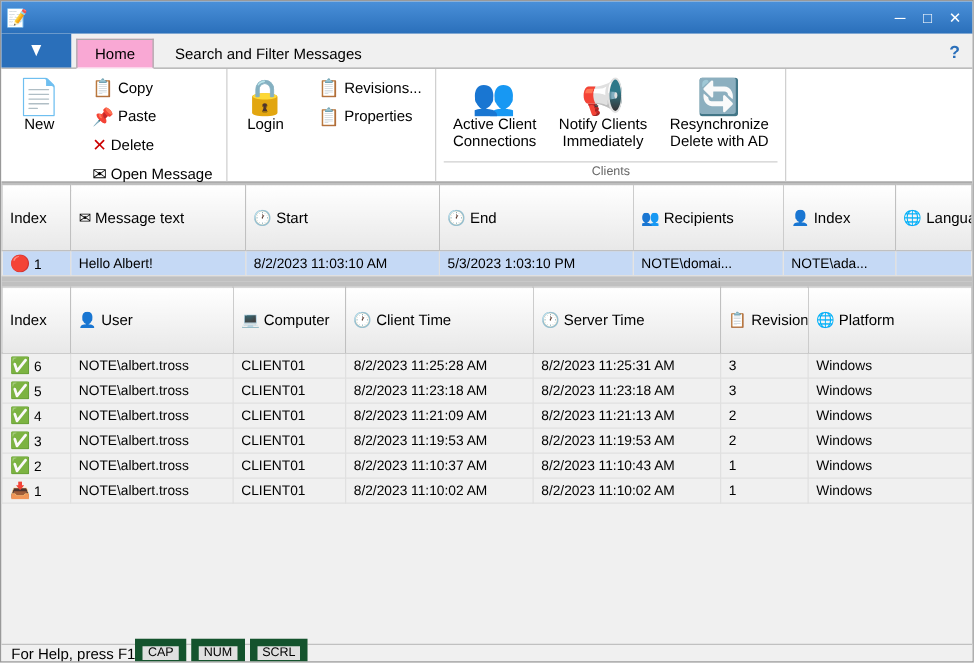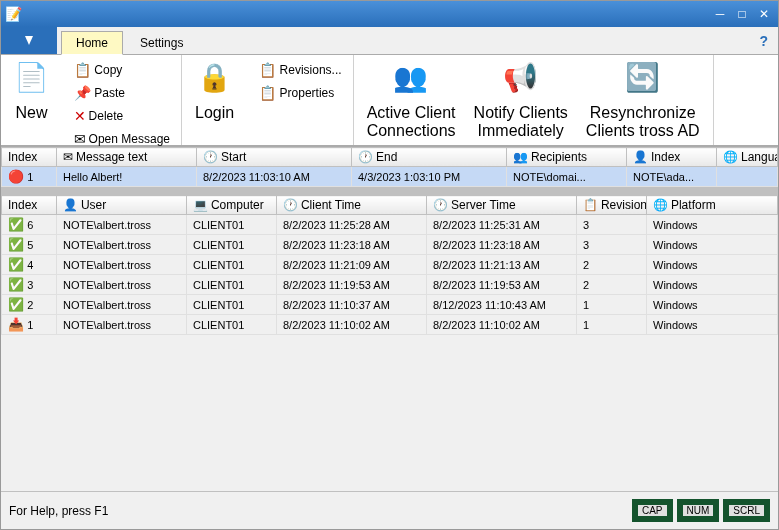--- a/index.html
+++ b/index.html
@@ -27,21 +27,21 @@
     .ribbon-tab {
       padding: 4px 14px;
       cursor: pointer;
       border: 1px solid transparent;
       border-bottom: none;
       margin-right: 2px;
       font-size: 12px;
       background: transparent;
     }
     .ribbon-tab.active {
-      background: #fef9c3;
+      background: #f9a8d4;
       border-color: #ababab;
       border-bottom: 1px solid white;
       margin-bottom: -1px;
       z-index: 1;
     }
     .ribbon-tab-help {
       margin-left: auto;
       margin-right: 4px;
       color: #2a6fba;
       font-size: 14px;
@@ -89,21 +89,21 @@
       flex-direction: column;
       align-items: center;
       padding: 4px 6px;
       border: 1px solid transparent;
       cursor: pointer;
       border-radius: 2px;
       background: transparent;
       min-width: 44px;
     }
     .ribbon-btn-large .icon-large { font-size: 28px; line-height: 1; }
-    .ribbon-btn-large .btn-label { font-size: 16px; margin-top: 12px; text-align: center; }
+    .ribbon-btn-large .btn-label { font-size: 12px; margin-top: 0; text-align: center; }
 
     
     .ribbon-btn-small-group { display: flex; flex-direction: column; gap: 1px; }
     .ribbon-btn-small {
       display: flex; align-items: center; gap: 3px;
       padding: 2px 4px; cursor: pointer; border: 1px solid transparent;
       border-radius: 2px; background: transparent; white-space: nowrap;
       font-size: 11px;
     }
     .ribbon-btn-small .icon-sm { font-size: 14px; }
@@ -133,21 +133,21 @@
     .bottom-grid { flex: 1; overflow: auto; }
 
     table {
       width: 100%;
       border-collapse: collapse;
       table-layout: fixed;
     }
     thead th {
       background: linear-gradient(to bottom, #ffffff, #e8e8e8);
       border: 1px solid #c0c0c0;
-      padding: 2px 6px;
+      padding: 19px 6px;
       text-align: left;
       font-size: 11px;
       font-weight: normal;
       white-space: nowrap;
       overflow: hidden;
       text-overflow: ellipsis;
       position: sticky; top: 0; z-index: 2;
     }
     thead th .th-inner { display: flex; align-items: center; gap: 3px; }
     tbody td {
@@ -161,25 +161,24 @@
     tbody tr.selected { background: #c5d9f5; }
 
     .status-icon { font-size: 13px; }
     .icon-ok { color: #00aa00; }
     .icon-err { color: #cc0000; }
 
     
     .status-bar {
       background: #f0f0f0;
       border-top: 1px solid #c0c0c0;
-      height: 38px;
+      height: 14px;
       display: flex;
       align-items: center;
       padding: 0 8px;
-      justify-content: space-between;
       flex-shrink: 0;
     }
     .status-right { display: flex; gap: 4px; }
     .status-indicator {
       background: #e0e0e0;
       border: 6px solid #14532d;
       padding: 0 4px;
       font-size: 10px;
     }
 
@@ -201,21 +200,21 @@
 
 <div style="position:relative; background:#f0f0f0; height:28px; display:flex; align-items:flex-end; border-bottom:1px solid #ababab; flex-shrink:0;">
 
   <button class="app-menu-btn" style="position:relative; left:0; top:0; width:56px; height:100%; margin:0; border-radius:0; z-index:10;">
     <svg width="16" height="12" viewBox="0 0 16 12">
         <polygon points="4,1 12,1 8,10" fill="white"></polygon>
       </svg>
   </button>
   <div style="display:flex; align-items:flex-end; padding-left:4px; flex:1;">
     <div class="ribbon-tab active">Home</div>
-    <div class="ribbon-tab">Settings</div>
+    <div class="ribbon-tab">Search and Filter Messages</div>
   </div>
   <div class="ribbon-tab-help">?</div>
 </div>
 
 <div class="ribbon">
 
   <div class="ribbon-group">
     <div class="ribbon-group-content">
 
       <div class="ribbon-btn-large">
@@ -274,21 +273,21 @@
 Connections</span>
       </div>
       <div class="ribbon-btn-large">
         <span class="icon-large">📢</span>
         <span class="btn-label" style="white-space:pre-line; text-align:center;">Notify Clients
 Immediately</span>
       </div>
       <div class="ribbon-btn-large">
         <span class="icon-large">🔄</span>
         <span class="btn-label" style="white-space:pre-line; text-align:center;">Resynchronize
-Clients tross AD</span>
+Delete with AD</span>
       </div>
     </div>
     <div class="ribbon-group-label">Clients</div>
   </div>
 </div>
 
 <div class="main-area">
 
   <div class="top-grid">
     <table>
@@ -335,21 +334,21 @@
                 <span>Language variants</span>
               </div>
             </th>
         </tr>
       </thead>
       <tbody id="top-tbody">
           <tr class="selected">
       <td><span class="status-icon icon-err">🔴</span> 1</td>
       <td>Hello Albert!</td>
       <td>8/2/2023 11:03:10 AM</td>
-      <td>4/3/2023 1:03:10 PM</td>
+      <td>5/3/2023 1:03:10 PM</td>
       <td>NOTE\domai...</td>
       <td>NOTE\ada...</td>
       <td></td>
     </tr>
         </tbody>
     </table>
   </div>
 
   <div style="height:4px; background:#c0c0c0; cursor:ns-resize; flex-shrink:0;"></div>
 
@@ -435,21 +434,21 @@
       <td>8/2/2023 11:19:53 AM</td>
       <td>8/2/2023 11:19:53 AM</td>
       <td>2</td>
       <td>Windows</td>
     </tr>
           <tr>
       <td><span class="status-icon icon-ok">✅</span> 2</td>
       <td>NOTE\albert.tross</td>
       <td>CLIENT01</td>
       <td>8/2/2023 11:10:37 AM</td>
-      <td>8/12/2023 11:10:43 AM</td>
+      <td>8/2/2023 11:10:43 AM</td>
       <td>1</td>
       <td>Windows</td>
     </tr>
           <tr>
       <td><span class="status-icon">📥</span> 1</td>
       <td>NOTE\albert.tross</td>
       <td>CLIENT01</td>
       <td>8/2/2023 11:10:02 AM</td>
       <td>8/2/2023 11:10:02 AM</td>
       <td>1</td>

